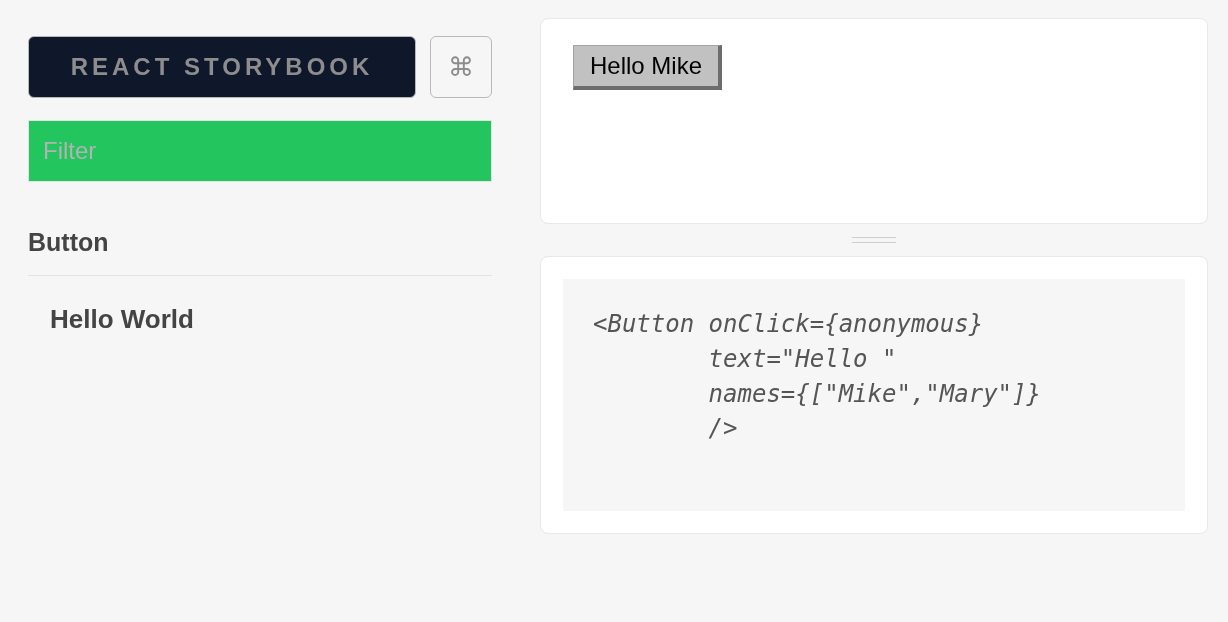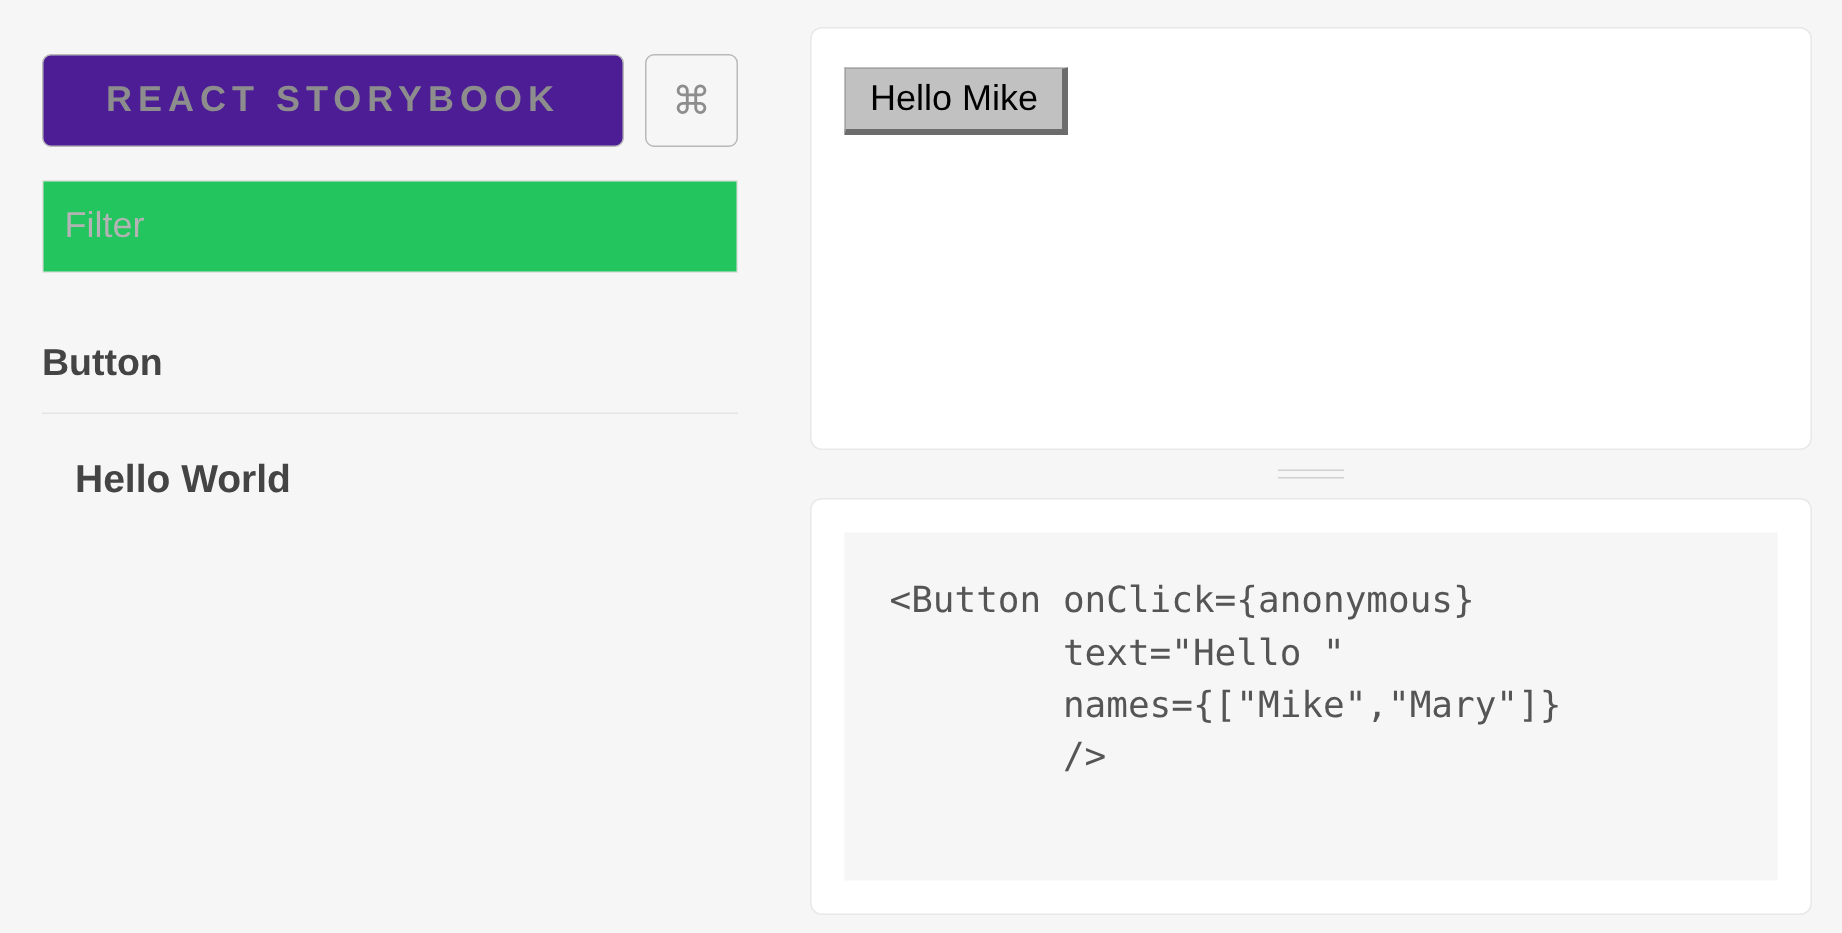--- a/index.html
+++ b/index.html
@@ -25,21 +25,21 @@
   }
   .sidebar-top {
     display: flex;
     gap: 14px;
     align-items: stretch;
   }
   .logo-btn {
     flex: 1;
     border: 1px solid #b9b9b9;
     border-radius: 6px;
-    background: #4c1d95;
+    background: #0f172a;
     font-size: 24px;
     font-weight: 700;
     letter-spacing: 4px;
     color: #8d8d8d;
     padding: 16px 0;
     text-align: center;
     cursor: pointer;
     text-transform: uppercase;
   }
   .cmd-btn {
@@ -93,22 +93,22 @@
     gap: 0;
     min-width: 0;
   }
   .panel {
     background: #ffffff;
     border: 1px solid #e8e8e8;
     border-radius: 8px;
     width: 100%;
   }
   .preview-panel {
-    height: 282px;
-    padding: 26px 22px;
+    height: 206px;
+    padding: 26px 32px;
     overflow: hidden;
   }
   .button-row { display: flex; gap: 8px; }
   .demo-button {
     background: #c1c1c1;
     color: #000;
     border: 1px solid #a3a3a3;
     border-bottom: 4px solid #6c6c6c;
     border-right: 4px solid #6c6c6c;
     font-size: 24px;
@@ -159,20 +159,21 @@
   }
   .code-block {
     background: #f6f6f6;
     padding: 28px 30px;
     font-family: ui-monospace, SFMono-Regular, Menlo, Consolas, monospace;
     font-size: 24px;
     color: #555;
     white-space: pre;
     line-height: 1.45;
     height: 100%;
+    font-style: italic;
   }
 </style>
 </head>
 <body>
 
 <div class="app">
 
   <aside class="sidebar">
     <div class="sidebar-top">
       <button class="logo-btn">REACT STORYBOOK</button>

